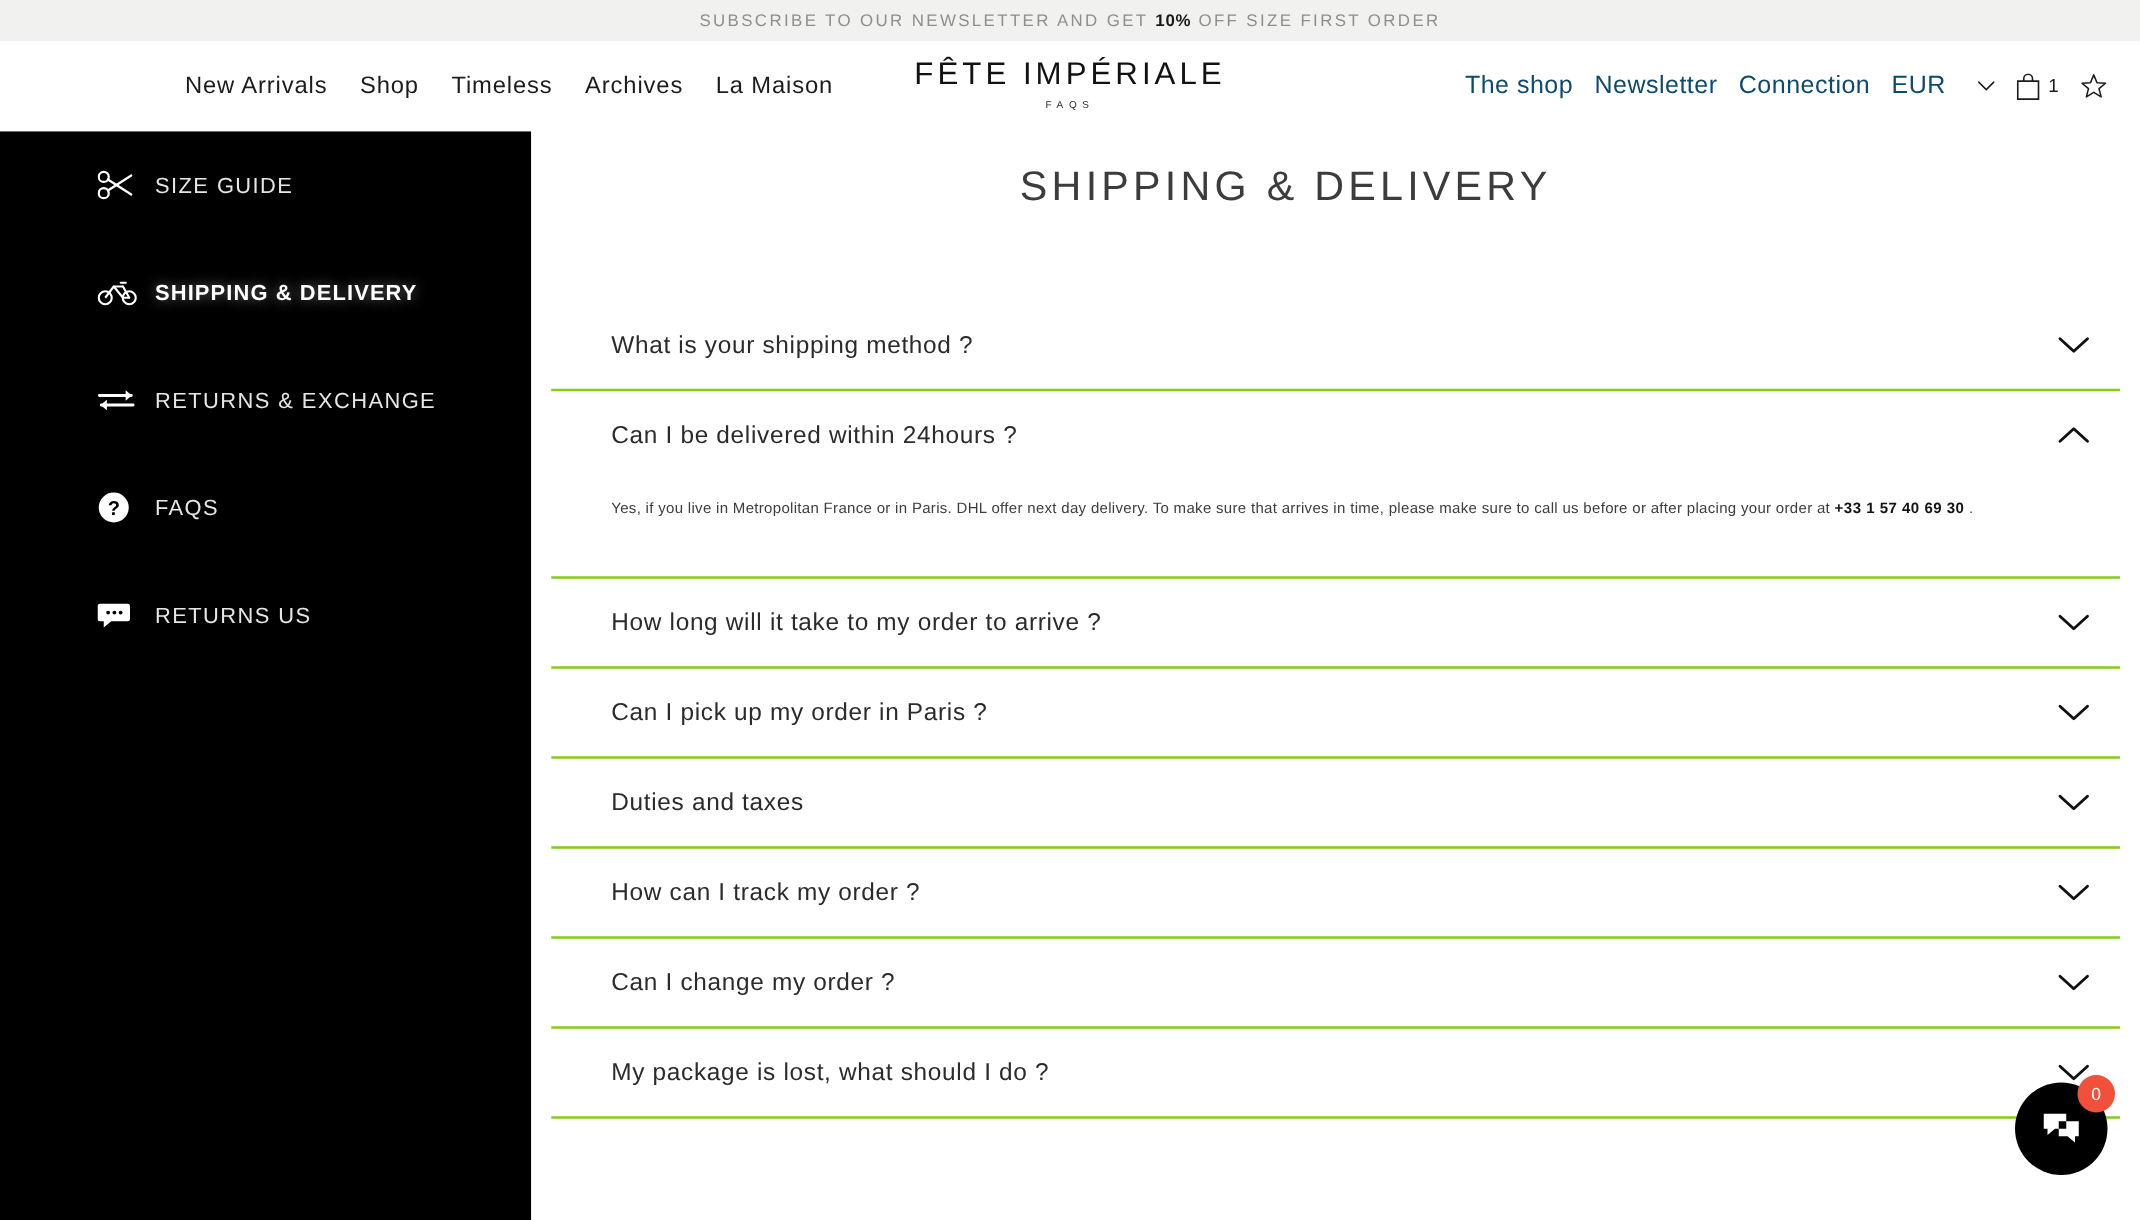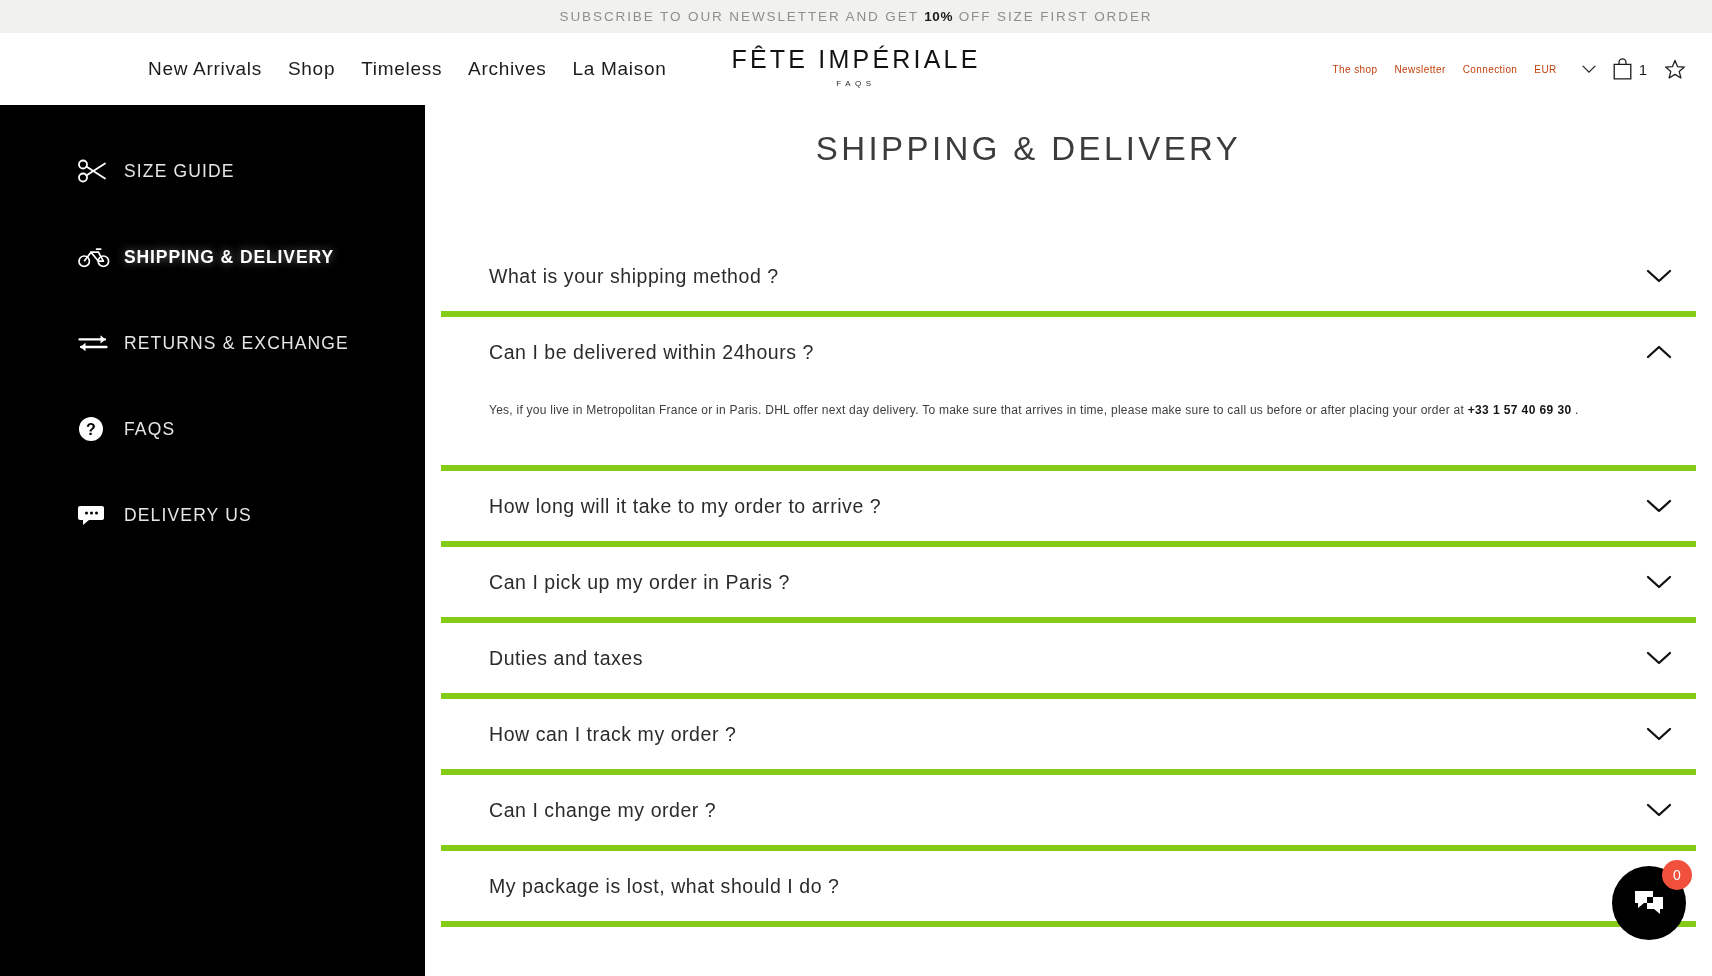--- a/index.html
+++ b/index.html
@@ -89,22 +89,22 @@
     position: absolute;
     right: 26px;
     top: 50%;
     transform: translateY(-50%);
     display: flex;
     align-items: center;
     gap: 17px;
   }
   .nav-utility a,
   .nav-utility span.util-label {
-    font-size: 10px;
-    color: #c2410c;
+    font-size: 20px;
+    color: #0c4a6e;
     text-decoration: none;
     letter-spacing: 0.4px;
     white-space: nowrap;
   }
   .currency-select {
     display: flex;
     align-items: center;
     gap: 25px;
     cursor: pointer;
   }
@@ -122,21 +122,20 @@
     display: flex;
     height: 871px;
     align-items: stretch;
   }
 
   
   .sidebar {
     width: 425px;
     flex: 0 0 425px;
     background: #000000;
-    padding-top: 23px;
   }
   .side-item {
     display: flex;
     align-items: center;
     height: 86px;
     padding-left: 78px;
     text-decoration: none;
     cursor: pointer;
   }
   .side-icon {
@@ -175,21 +174,21 @@
     color: #3c3c3c;
     font-weight: 300;
     padding-top: 25px;
     padding-right: 80px;
   }
 
   .faq-list {
     margin: 73px 8px 0 8px;
   }
   .faq-row {
-    border-top: 6px solid #84cc16;
+    border-top: 2px solid #84cc16;
   }
   .faq-row:first-child { border-top: none; }
 
   .faq-question {
     height: 70px;
     display: flex;
     align-items: center;
     justify-content: space-between;
     padding: 0 22px 0 48px;
     cursor: pointer;
@@ -371,21 +370,21 @@
 
     <a href="#" class="side-item">
       <span class="side-icon">
         <svg class="icon-svg" width="28" height="24" viewBox="0 0 28 24" fill="none" xmlns="http://www.w3.org/2000/svg">
           <path d="M2 3 h22 a2 2 0 0 1 2 2 v10 a2 2 0 0 1 -2 2 h-13 l-6 5 v-5 h-3 a2 2 0 0 1 -2 -2 v-10 a2 2 0 0 1 2 -2 z" fill="#ffffff"></path>
           <circle cx="8.5" cy="10" r="1.5" fill="#000000"></circle>
           <circle cx="13.5" cy="10" r="1.5" fill="#000000"></circle>
           <circle cx="18.5" cy="10" r="1.5" fill="#000000"></circle>
         </svg>
       </span>
-      <span class="side-label">DELIVERY US</span>
+      <span class="side-label">RETURNS US</span>
     </a>
 
   </aside>
 
   <main class="main-col">
 
     <h1 class="page-title">SHIPPING &amp; DELIVERY</h1>
 
     <section class="faq-list">
 

